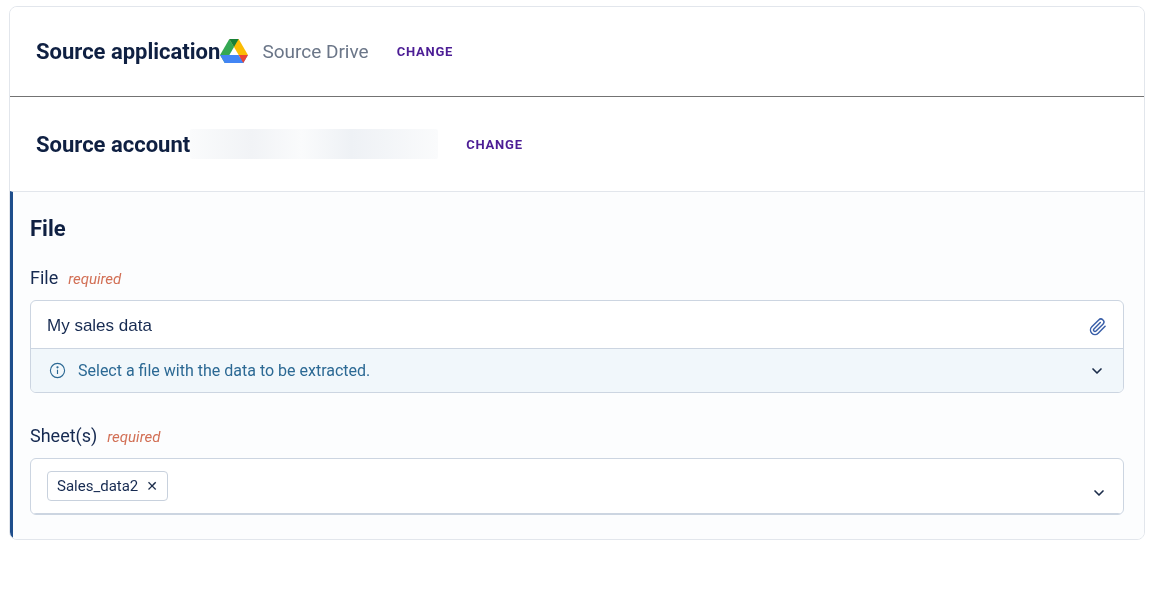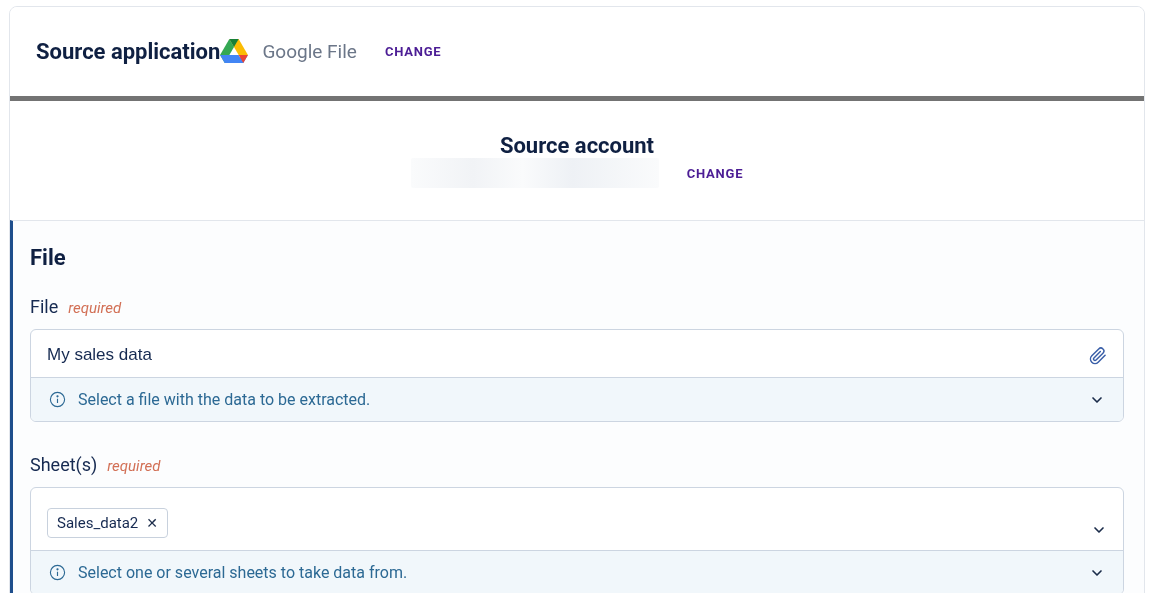--- a/index.html
+++ b/index.html
@@ -17,21 +17,21 @@
       border-radius: 8px;
       overflow: hidden;
     }
     .section {
       display: flex;
       align-items: center;
       justify-content: flex-start;
       padding: 32px 26px;
       background: #fff;
     }
-    .section + .section { border-top: 5px solid #737373; flex-direction: column; }
+    .section + .section { border-top: 1px solid #737373; }
     .section-title {
       font-size: 22px;
       font-weight: 700;
       color: #0f2042;
     }
     .section-right {
       display: flex;
       align-items: center;
       gap: 28px;
     }
@@ -94,21 +94,20 @@
     }
     .clip-icon { color: #3a5fa8; }
     .chip {
       display: inline-flex; align-items: center;
       gap: 8px;
       border: 1px solid #c8d1dd;
       border-radius: 4px;
       padding: 5px 9px;
       font-size: 15px; color: #162a51;
       background: #fff;
-      margin-top: 8px;
     }
     .chip .x { cursor: pointer; color:#1b2c4a; font-size:14px; }
     .chip-row { flex: 1; display:flex; align-items:center; gap:6px; }
     .combo-hint {
       display: flex; align-items: center; justify-content: space-between;
       padding: 12px 18px;
       background: #f1f7fb;
       color: #2c6994;
       font-size: 16px;
     }
@@ -128,21 +127,21 @@
         <span>
           <svg width="28" height="25" viewBox="0 0 87 78">
             <path d="M29 0 L58 0 L87 50 L58 50 Z" fill="#fbbc04"></path>
             <path d="M0 50 L29 0 L43.5 25 L14.5 75 Z" fill="#34a853"></path>
             <path d="M14.5 75 L87 50 L72.5 75 Z" fill="#4285f4"></path>
             <path d="M0 50 L58 50 L72.5 75 L14.5 75 Z" fill="#4285f4"></path>
             <path d="M58 50 L87 50 L72.5 75 Z" fill="#ea4335"></path>
             <path d="M29 0 L58 0 L43.5 25 Z" fill="#188038"></path>
           </svg>
         </span>
-        <span>Google File</span>
+        <span>Source Drive</span>
       </div>
       <span class="change-btn">CHANGE</span>
     </div>
   </div>
 
   <div class="section">
     <div class="section-title">Source account</div>
     <div class="section-right">
       <div class="acct-blur"></div>
       <span class="change-btn">CHANGE</span>
@@ -195,33 +194,16 @@
             <span>Sales_data2</span>
             <span class="x">✕</span>
           </span>
         </div>
         <span class="chev">
           <svg width="16" height="16" viewBox="0 0 24 24" fill="none" stroke="currentColor" stroke-width="2.5" stroke-linecap="round" stroke-linejoin="round">
               <polyline points="6 9 12 15 18 9"></polyline>
             </svg>
         </span>
       </div>
-      <div class="combo-hint">
-        <div class="hint-left">
-          <span>
-            <svg width="17" height="17" viewBox="0 0 24 24" fill="none" stroke="#2c6994" stroke-width="1.6">
-                <circle cx="12" cy="12" r="10"></circle>
-                <line x1="12" y1="11" x2="12" y2="17"></line>
-                <circle cx="12" cy="7.5" r="0.8" fill="#2c6994"></circle>
-              </svg>
-          </span>
-          <span>Select one or several sheets to take data from.</span>
-        </div>
-        <span class="chev">
-          <svg width="16" height="16" viewBox="0 0 24 24" fill="none" stroke="currentColor" stroke-width="2.5" stroke-linecap="round" stroke-linejoin="round">
-              <polyline points="6 9 12 15 18 9"></polyline>
-            </svg>
-        </span>
-      </div>
     </div>
 
   </div>
 </div>
 
 </body></html>

